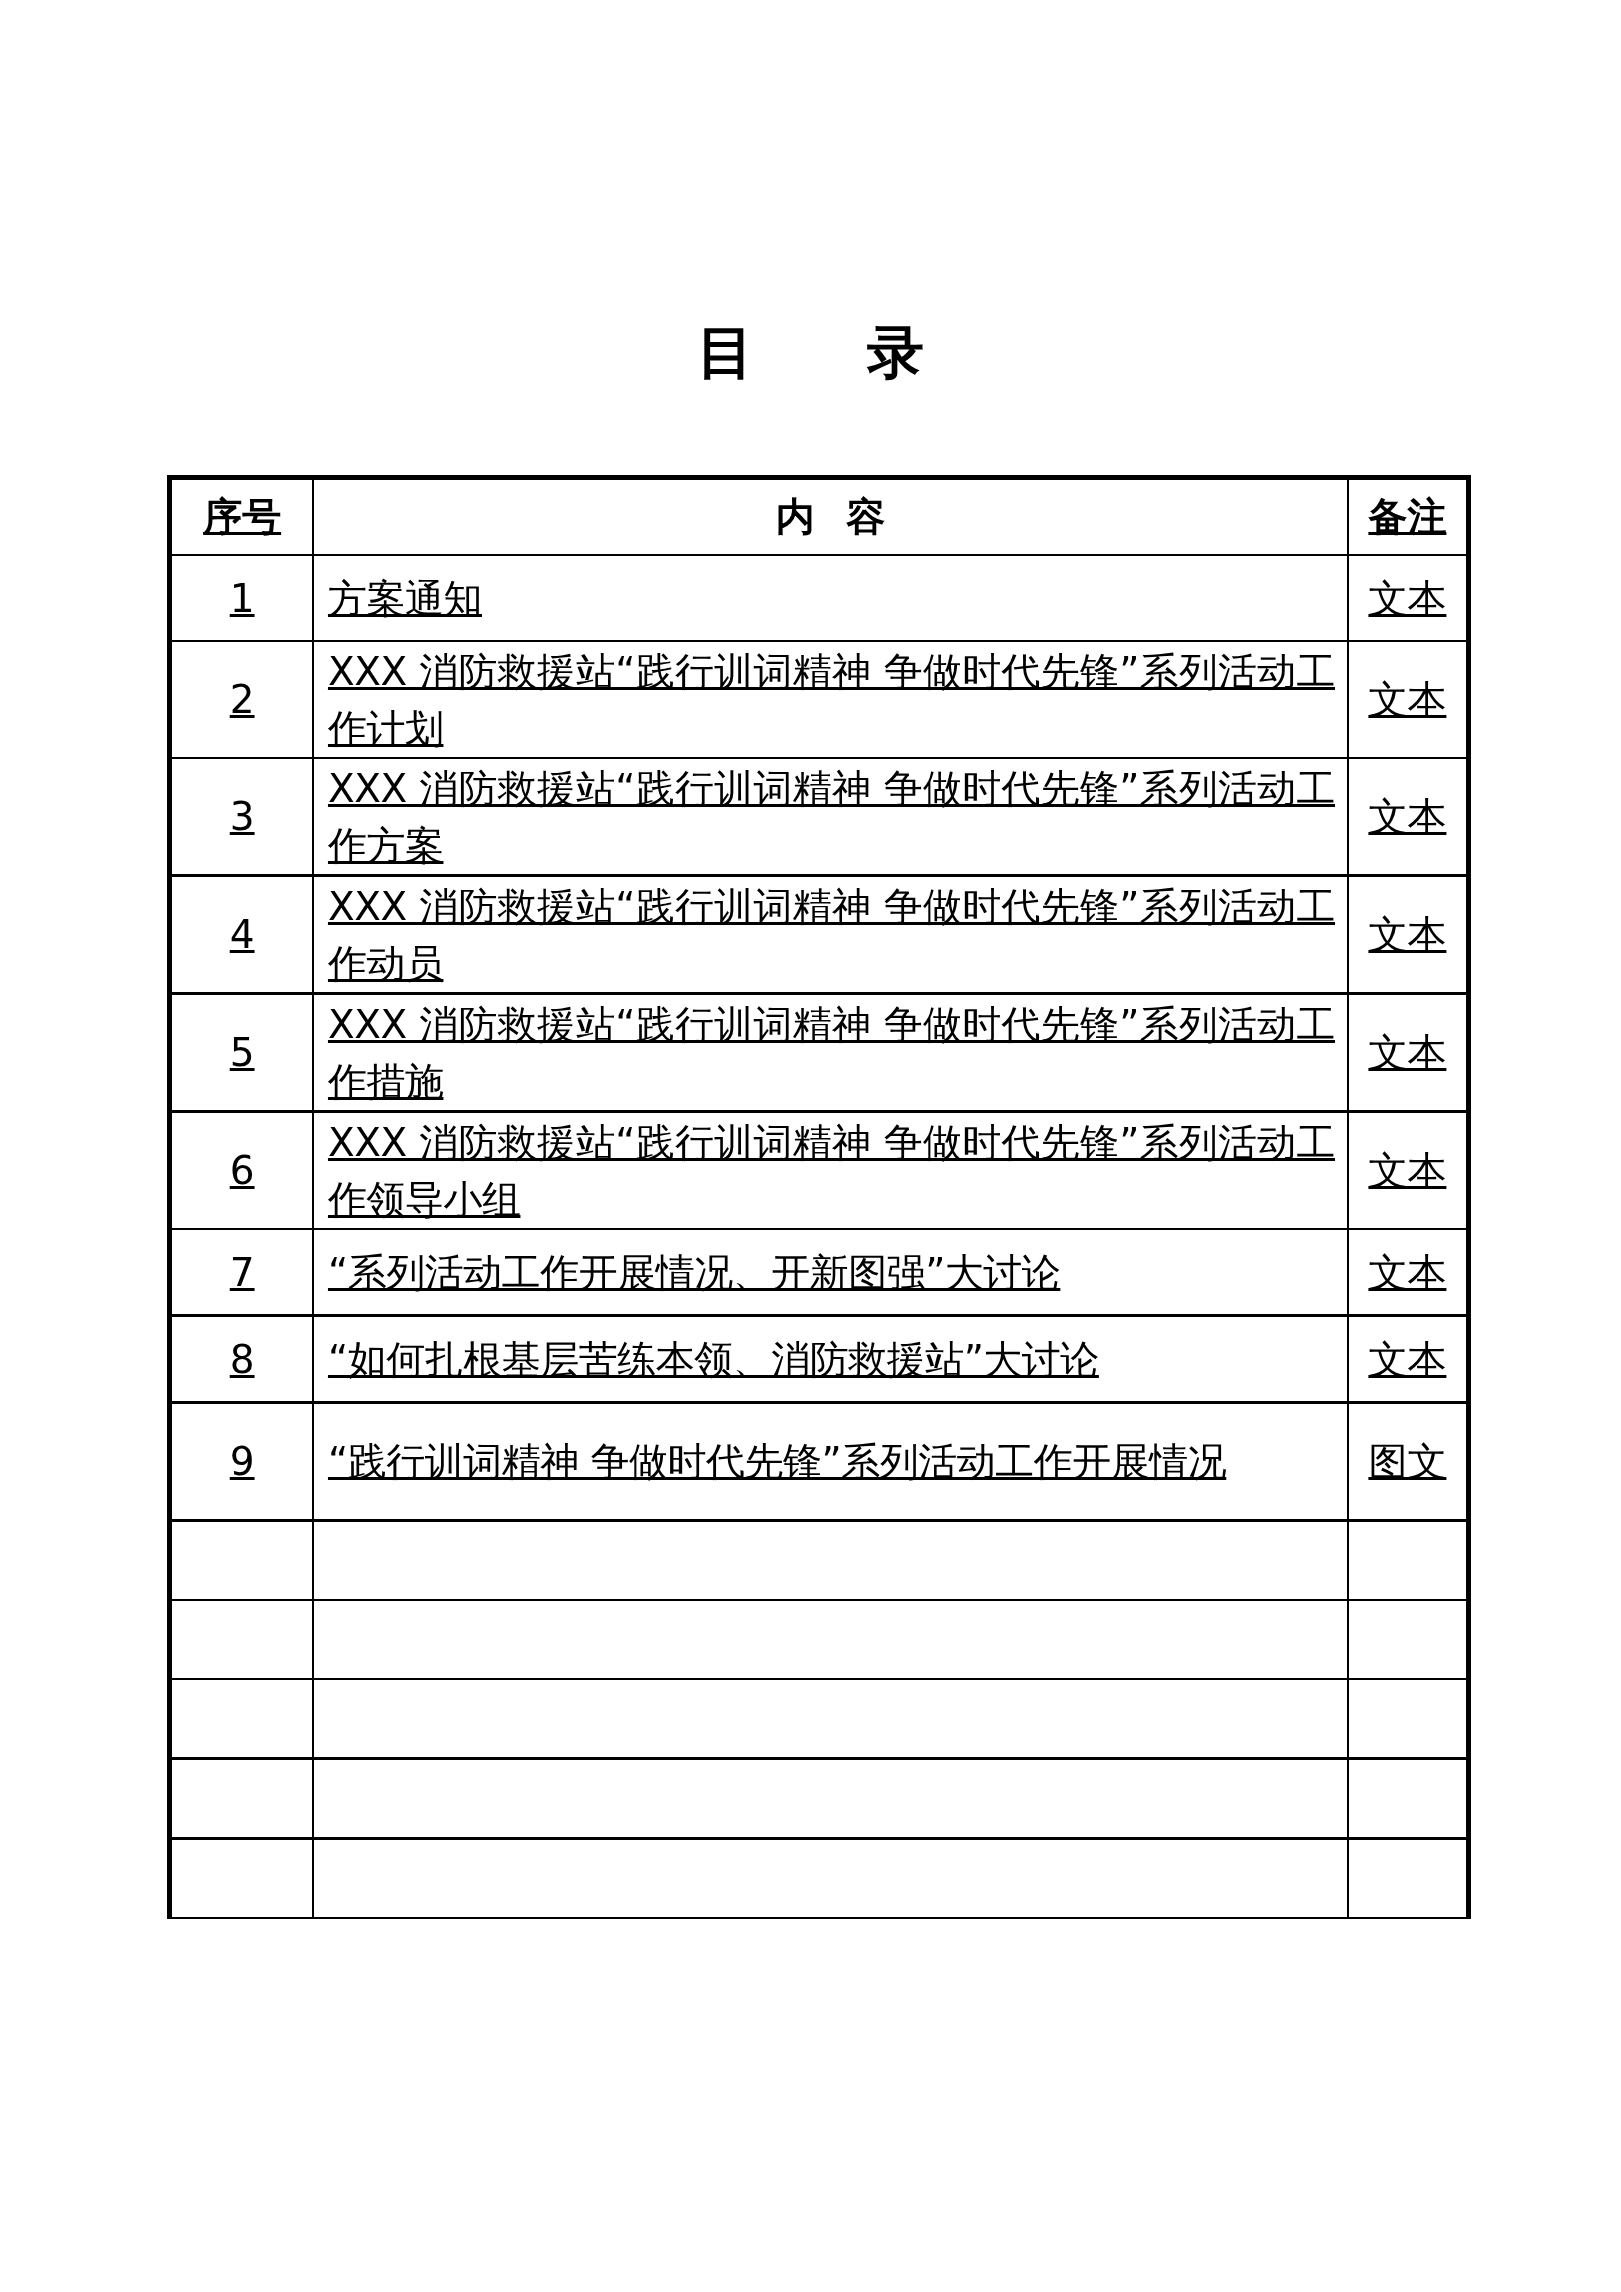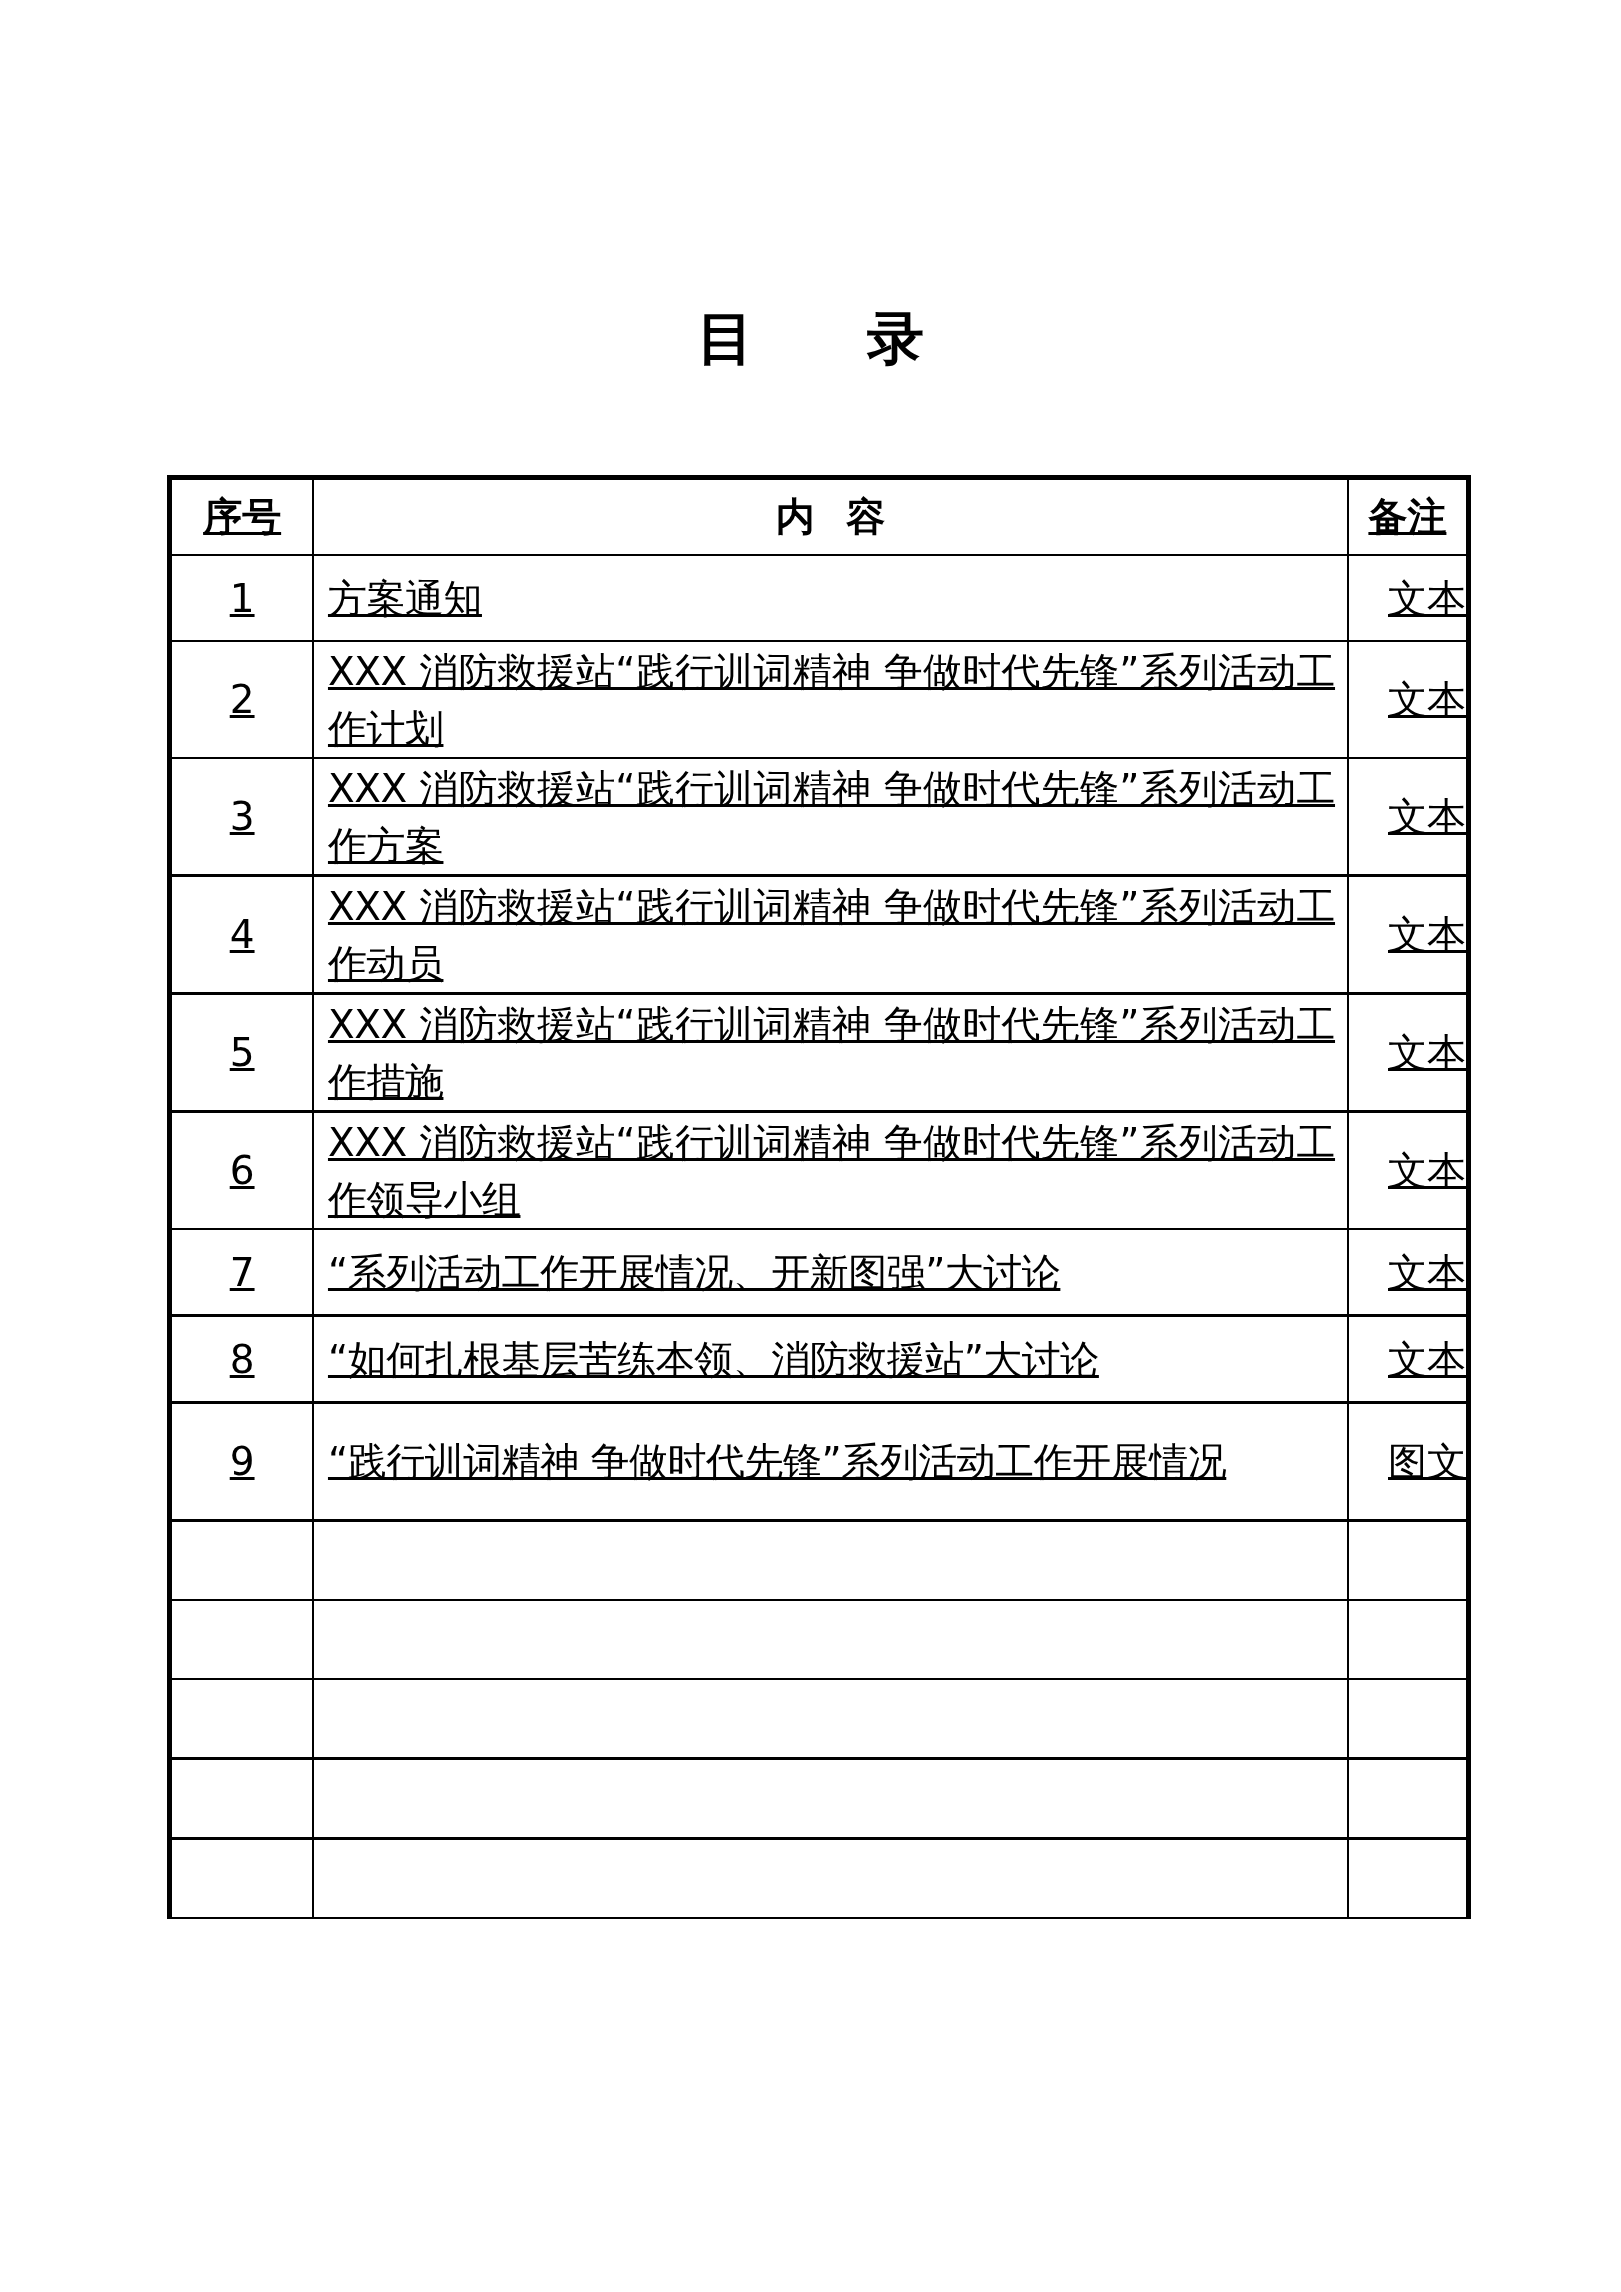--- a/index.html
+++ b/index.html
@@ -10,21 +10,21 @@
     body {
       width: 1621px;
       height: 2293px;
       position: relative;
       overflow: hidden;
       font-family: "DejaVu Sans", "Liberation Sans", sans-serif;
       color: #000000;
     }
     .page-title {
       position: absolute;
-      top: 302px;
+      top: 316px;
       left: 0;
       width: 1621px;
       text-align: center;
       font-family: "DejaVu Serif", "Liberation Serif", serif;
       font-weight: bold;
       font-size: 57px;
       line-height: 71px;
       letter-spacing: 0;
     }
     .page-title .t-char {
@@ -76,21 +76,21 @@
     }
     .cell-content {
       font-size: 39px;
       line-height: 57px;
       padding: 0 11.8px 0 13.7px !important;
       text-align: justify;
       word-break: break-all;
       letter-spacing: -0.5px;
     }
     .cell-note {
-      text-align: right;
+      text-align: center;
       font-size: 39px;
       line-height: 45px;
     }
     tr.h1 td { height: 84px; }
     tr.h2 td { height: 115px; }
     tr.hblank td { height: 77px; }
   </style>
 </head>
 <body>
 

